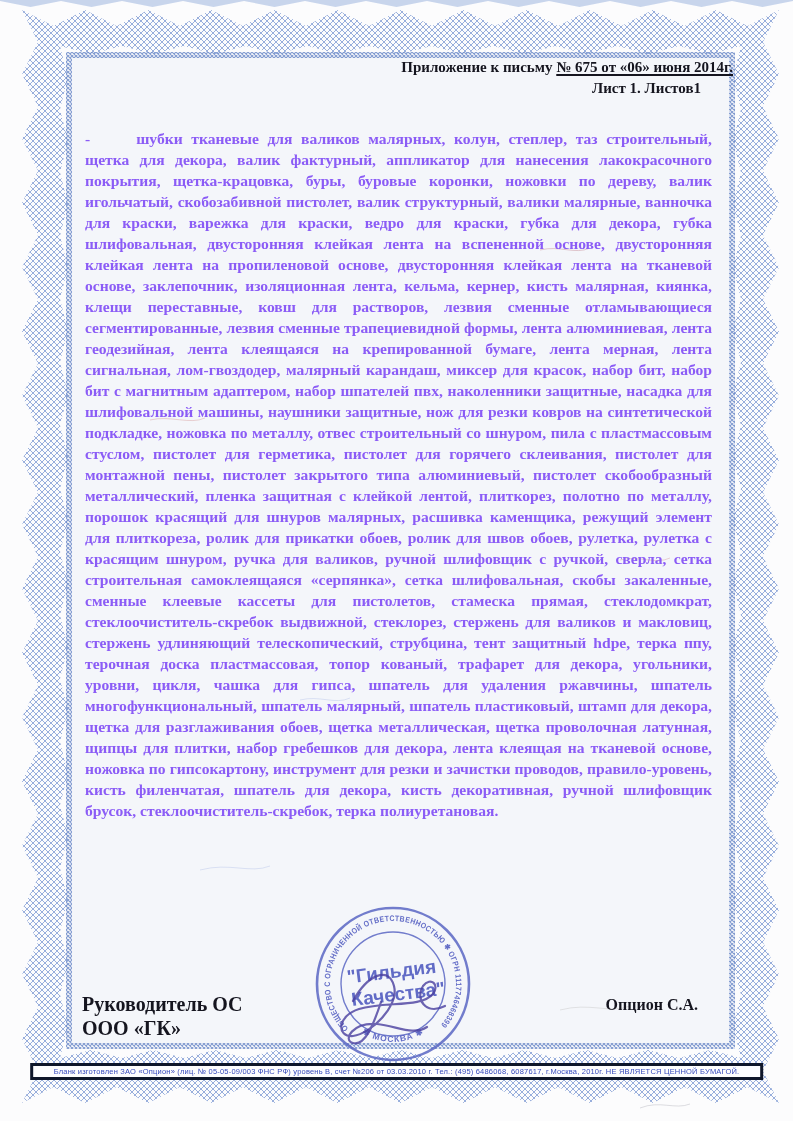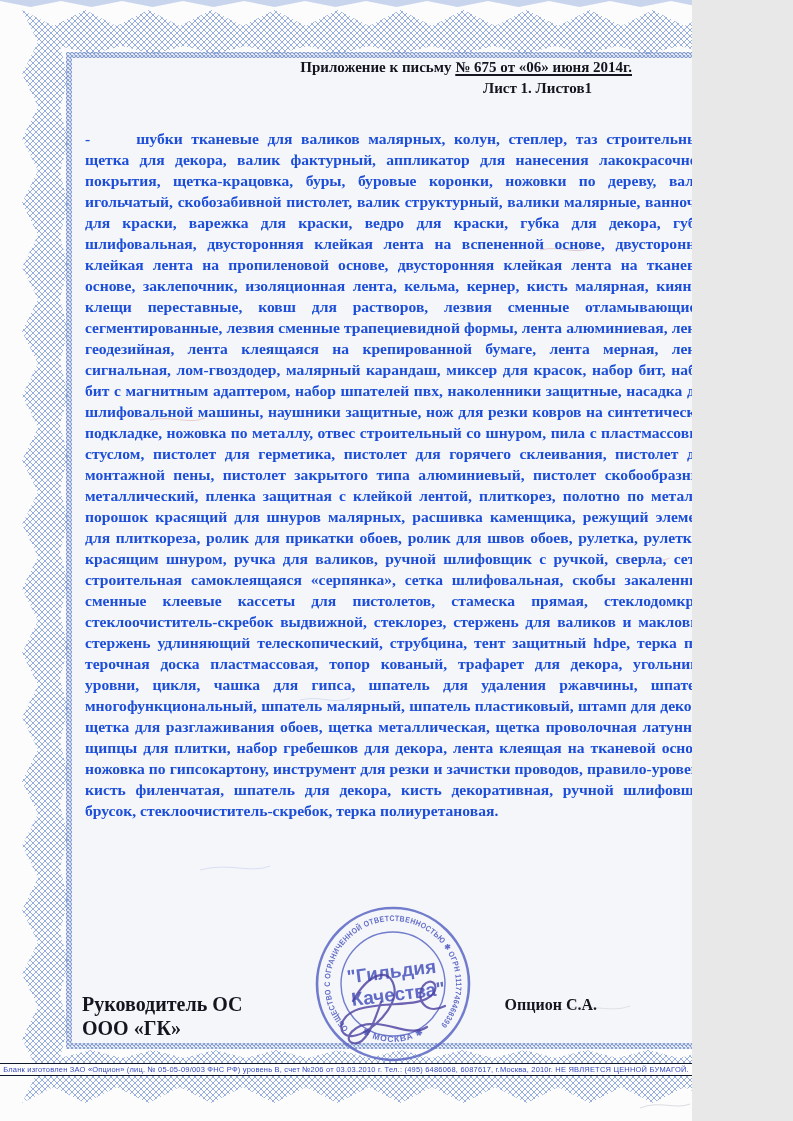--- a/index.html
+++ b/index.html
@@ -1,31 +1,31 @@
 <!DOCTYPE html>
 <html><head>
 <meta charset="utf-8">
 <style>
   html,body{margin:0;padding:0;background:#e8e8e8;}
-  .page{position:relative;width:692px;height:1121px;background:#fcfcfd;overflow:hidden;
+  .page{position:relative;width:793px;height:1121px;background:#fcfcfd;overflow:hidden;
         font-family:"Liberation Serif", serif;color:#15151f;}
   #border-svg{position:absolute;left:0;top:0;z-index:1;}
   .content{position:absolute;inset:0;z-index:2;}
   .header{position:absolute;top:57px;right:60px;text-align:right;font-weight:bold;font-size:15px;line-height:21px;}
   .header .u{text-decoration:underline;text-decoration-thickness:1.5px;text-underline-offset:2px;}
-  .header .h2{padding-right:40px;}
+  .header .h2{padding-right:32px;}
   .body-par{position:absolute;left:85px;top:128px;width:627px;margin:0;
-            font-weight:bold;font-size:15.6px;line-height:21px;text-align:justify;color:#1d4ed8;}
+            font-weight:bold;font-size:15.6px;line-height:21px;text-align:justify;color:#8b5cf6;}
   .dash{margin-right:46px;}
   .signoff-left{position:absolute;left:82px;top:992px;font-weight:bold;font-size:20px;line-height:24px;}
   .signoff-right{position:absolute;right:95px;top:996px;font-weight:bold;font-size:16px;}
   .stamp{position:absolute;left:293px;top:906px;z-index:3;}
   .stamp text{font-family:"Liberation Sans", sans-serif;}
   .microtext{position:absolute;left:50%;transform:translateX(-50%);top:1063px;z-index:4;
-             background:#fdfdfe;border:1px solid #0f172a;padding:1px 21px;white-space:nowrap;
+             background:#fdfdfe;border:3px solid #0f172a;padding:1px 21px;white-space:nowrap;
              font-family:"Liberation Sans", sans-serif;font-size:7.5px;letter-spacing:.2px;color:#3549bb;}
 </style>
 </head>
 <body>
 
 <div class="page">
 
   <svg id="border-svg" width="793" height="1121">
       <defs>
         <pattern id="gpat" width="6" height="6" patternUnits="userSpaceOnUse">

